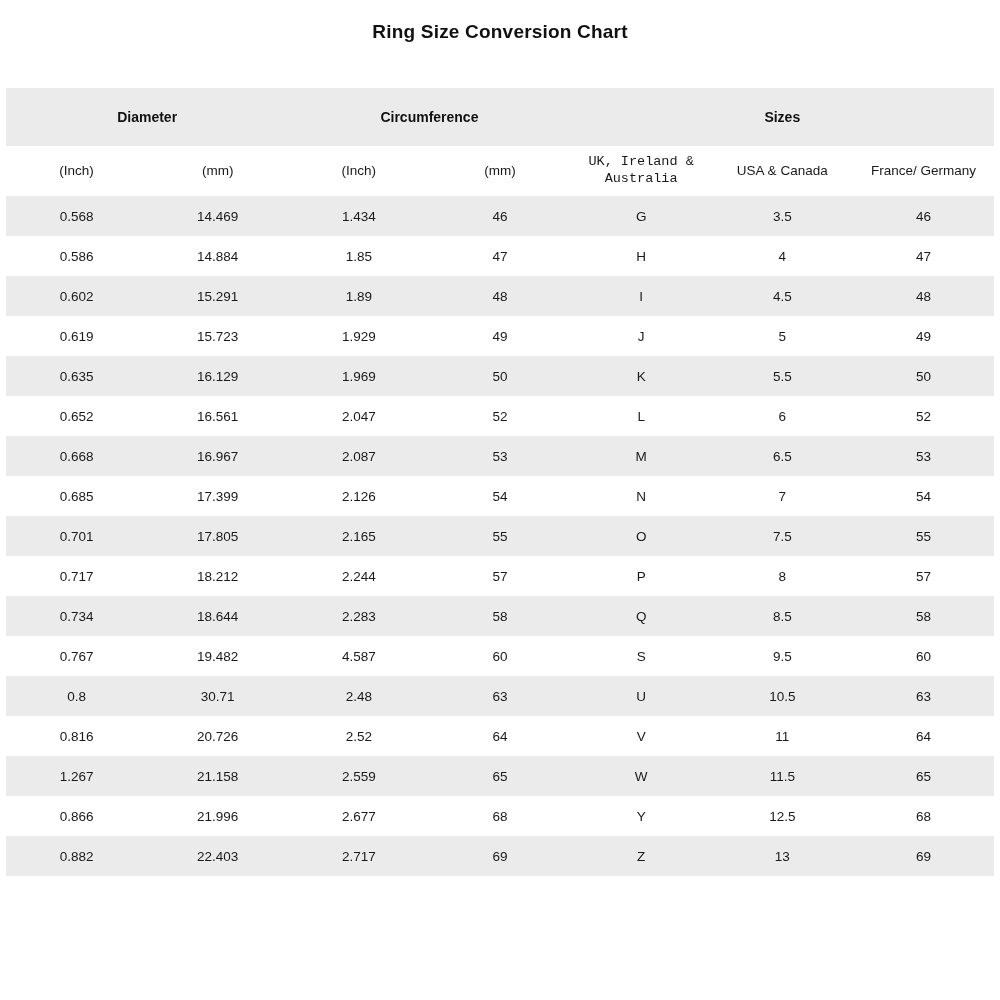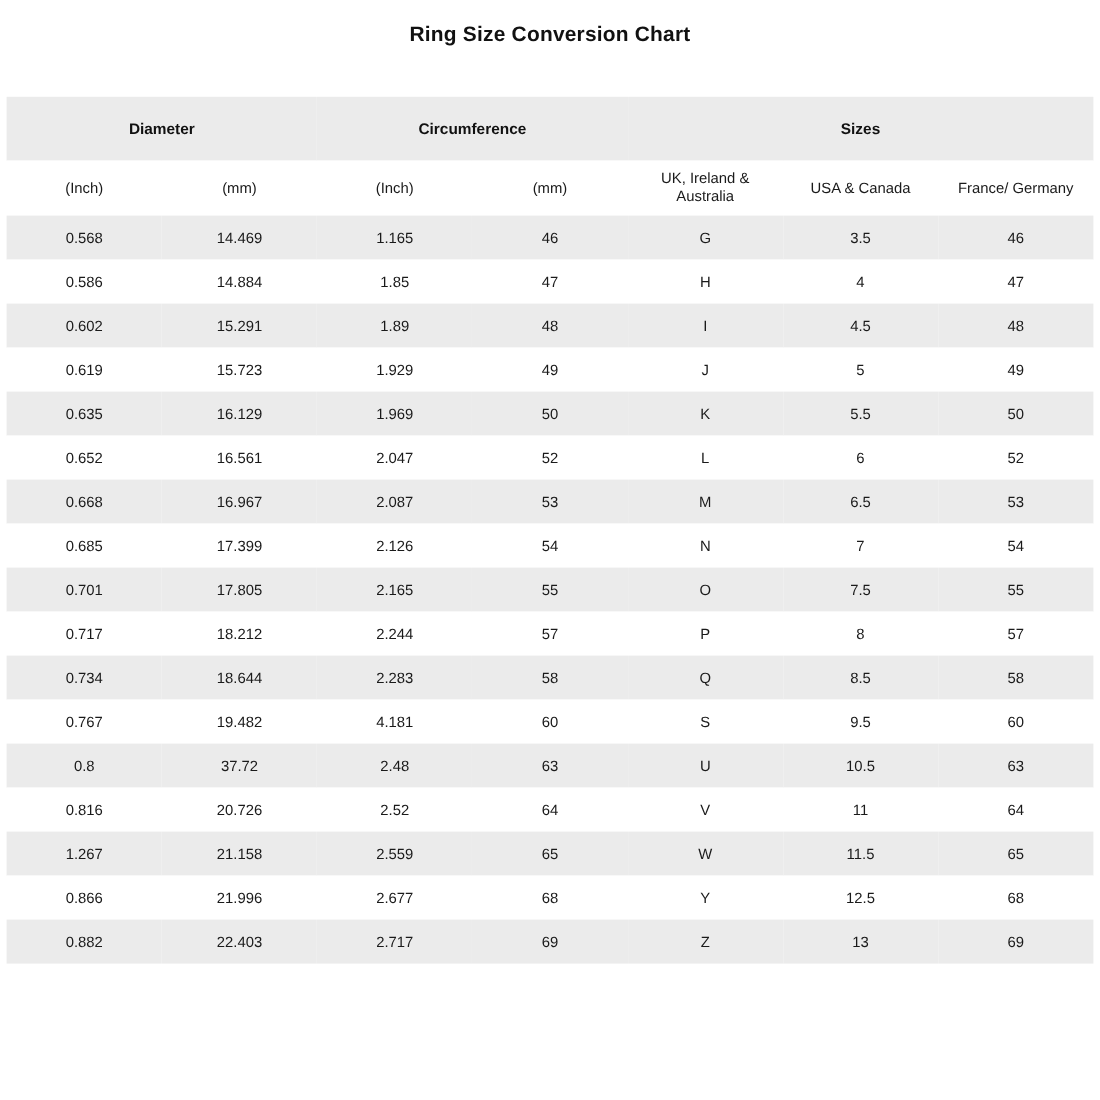--- a/index.html
+++ b/index.html
@@ -50,20 +50,21 @@
   }
   tr.sub-row th {
     height: 50px;
     background: #ffffff;
     font-size: 13.5px;
     line-height: 1.25;
   }
   tr.sub-row th .narrow {
     display: inline-block;
     max-width: 112px;
+    font-family: Liberation Mono, monospace;
   }
   tbody td {
     height: 40px;
     font-size: 13.5px;
   }
   tbody tr:nth-child(odd) td { background: #ebebeb; }
   tbody tr:nth-child(even) td { background: #ffffff; }
 </style>
 </head>
 <body>
@@ -97,21 +98,21 @@
           <span class="narrow">UK, Ireland &amp; Australia</span>
         </th>
         <th>USA &amp; Canada</th>
         <th>France/ Germany</th>
       </tr>
     </thead>
     <tbody>
         <tr>
           <td>0.568</td>
           <td>14.469</td>
-          <td>1.165</td>
+          <td>1.434</td>
           <td>46</td>
           <td>G</td>
           <td>3.5</td>
           <td>46</td>
         </tr>
         <tr>
           <td>0.586</td>
           <td>14.884</td>
           <td>1.85</td>
           <td>47</td>
@@ -196,29 +197,29 @@
           <td>18.644</td>
           <td>2.283</td>
           <td>58</td>
           <td>Q</td>
           <td>8.5</td>
           <td>58</td>
         </tr>
         <tr>
           <td>0.767</td>
           <td>19.482</td>
-          <td>4.181</td>
+          <td>4.587</td>
           <td>60</td>
           <td>S</td>
           <td>9.5</td>
           <td>60</td>
         </tr>
         <tr>
           <td>0.8</td>
-          <td>37.72</td>
+          <td>30.71</td>
           <td>2.48</td>
           <td>63</td>
           <td>U</td>
           <td>10.5</td>
           <td>63</td>
         </tr>
         <tr>
           <td>0.816</td>
           <td>20.726</td>
           <td>2.52</td>

